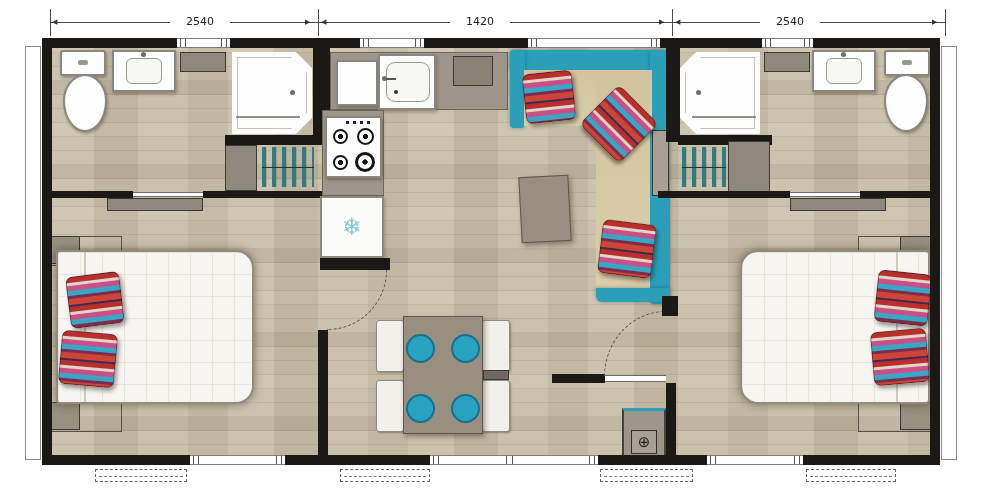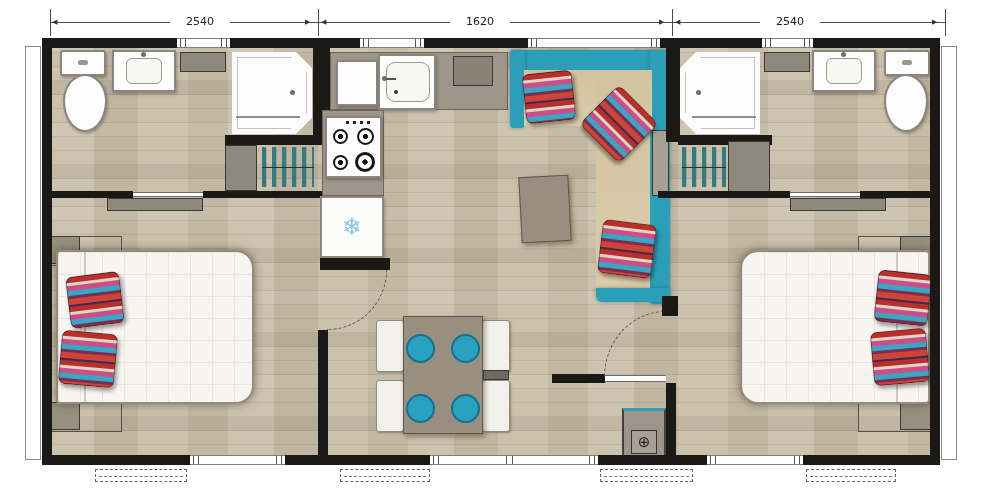--- a/index.html
+++ b/index.html
@@ -87,21 +87,21 @@
   <div class="dim-tick" style="left:318px;top:9px;height:27px;"></div>
   <div class="dim-tick" style="left:672px;top:9px;height:27px;"></div>
   <div class="dim-tick" style="left:945px;top:9px;height:27px;"></div>
   <span class="dim-arrow" style="left:52px;top:18px;">◀</span>
   <span class="dim-arrow" style="left:305px;top:18px;">▶</span>
   <span class="dim-arrow" style="left:321px;top:18px;">◀</span>
   <span class="dim-arrow" style="left:659px;top:18px;">▶</span>
   <span class="dim-arrow" style="left:675px;top:18px;">◀</span>
   <span class="dim-arrow" style="left:932px;top:18px;">▶</span>
   <div class="dim-label" style="left:170px;top:15px;width:60px;">2540</div>
-  <div class="dim-label" style="left:450px;top:15px;width:60px;">1620</div>
+  <div class="dim-label" style="left:450px;top:15px;width:60px;">1420</div>
   <div class="dim-label" style="left:760px;top:15px;width:60px;">2540</div>
 
   <div class="side-strip" style="left:25px;top:46px;width:16px;height:414px;"></div>
   <div class="side-strip" style="left:941px;top:46px;width:16px;height:414px;"></div>
   <div class="floor" style="left:48px;top:44px;width:886px;height:415px;"></div>
 
   <div class="white-fix" style="left:60px;top:50px;width:46px;height:26px;border-radius:3px;"></div>
   <div class="flush" style="left:78px;top:60px;width:10px;height:5px;"></div>
   <div class="toilet-bowl" style="left:63px;top:74px;width:44px;height:58px;"></div>
   <div class="white-fix" style="left:112px;top:50px;width:64px;height:42px;"></div>

